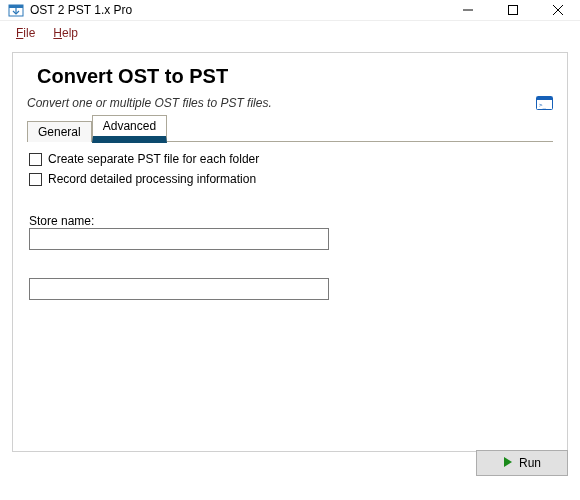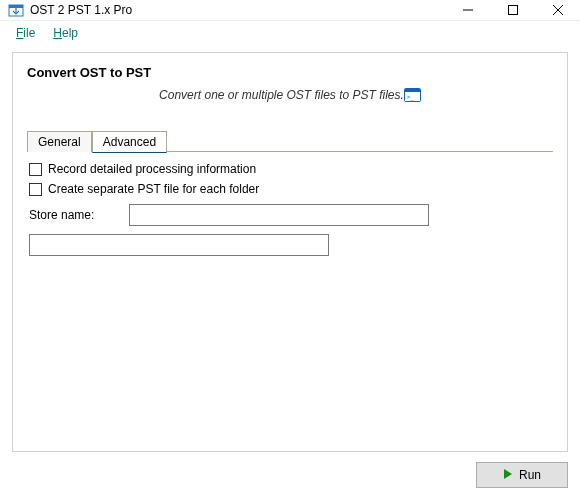--- a/index.html
+++ b/index.html
@@ -36,106 +36,107 @@
     }
     .menubar {
       height: 23px;
       display: flex;
       align-items: center;
       padding-left: 8px;
       gap: 2px;
     }
     .menu-item {
       padding: 2px 8px;
-      color: #0f766e;
+      color: #7f1d1d;
     }
     .menu-item .underline { text-decoration: underline; }
     .panel {
       margin: 8px 12px 0 12px;
       border: 1px solid #d0d0d0;
       padding: 12px 14px 0 14px;
       height: 400px;
       position: relative;
       background: #fff;
     }
     .heading {
-      font-size: 13px;
+      font-size: 20px;
       font-weight: bold;
       margin-bottom: 8px;
+      margin-left: 10px;
     }
     .subhead-row {
       display: flex;
       align-items: center;
-      justify-content: center;
+      justify-content: space-between;
     }
     .subhead {
       font-style: italic;
       color: #333;
     }
     .cmd-icon {
       width: 17px; height: 14px;
     }
     .tabs {
       display: flex;
       align-items: flex-end;
-      margin-top: 28px;
+      margin-top: 4px;
       border-bottom: 1px solid #aca899;
       position: relative;
     }
     .tab {
       padding: 3px 10px 3px 10px;
       border: 1px solid #aca899;
       border-bottom: none;
       background: #f0f0f0;
       margin-right: 0px;
       position: relative;
       bottom: -1px;
       font-size: 12px;
     }
     .tab.inactive { background: #f7f7f7; }
     .tab.active {
       background: #fff;
-      border-bottom: 1px solid #0c4a6e;
+      border-bottom: 7px solid #0c4a6e;
       margin-bottom: -1px;
     }
     .tabcontent {
       padding: 10px 2px;
     }
     .chkrow {
       display: flex;
       align-items: center;
       gap: 6px;
       margin-bottom: 6px;
     }
     .checkbox {
       width: 13px; height: 13px;
       border: 1px solid #333;
       background: #fff;
     }
     .formrow {
       display: flex;
-      align-items: center;
-      margin-top: 8px;
+      margin-top: 28px;
+      flex-direction: column;
     }
     .formlabel {
       width: 100px;
     }
     .forminput {
       width: 300px;
       height: 22px;
       border: 1px solid #7a7a7a;
       background: #fff;
       padding: 0 4px;
       font-family: inherit;
       font-size: 12px;
     }
     .footer {
       position: absolute;
       right: 12px;
-      bottom: 12px;
+      bottom: 24px;
       display: flex;
       gap: 8px;
     }
     .btn {
       width: 92px;
       height: 26px;
       border: 1px solid #adadad;
       background: #e1e1e1;
       display: flex;
       align-items: center;
@@ -198,25 +199,25 @@
   </div>
 
   <div class="tabs">
     <div class="tab inactive">General</div>
     <div class="tab active">Advanced</div>
   </div>
 
   <div class="tabcontent">
     <div class="chkrow">
       <span class="checkbox"></span>
-      <span>Record detailed processing information</span>
+      <span>Create separate PST file for each folder</span>
     </div>
     <div class="chkrow">
       <span class="checkbox"></span>
-      <span>Create separate PST file for each folder</span>
+      <span>Record detailed processing information</span>
     </div>
 
     <div class="formrow">
       <span class="formlabel">Store name:</span>
       <input class="forminput" type="text" value="" style="">
     </div>
     <div class="formrow">
       <input class="forminput" type="text" value="" style="">
     </div>
   </div>

